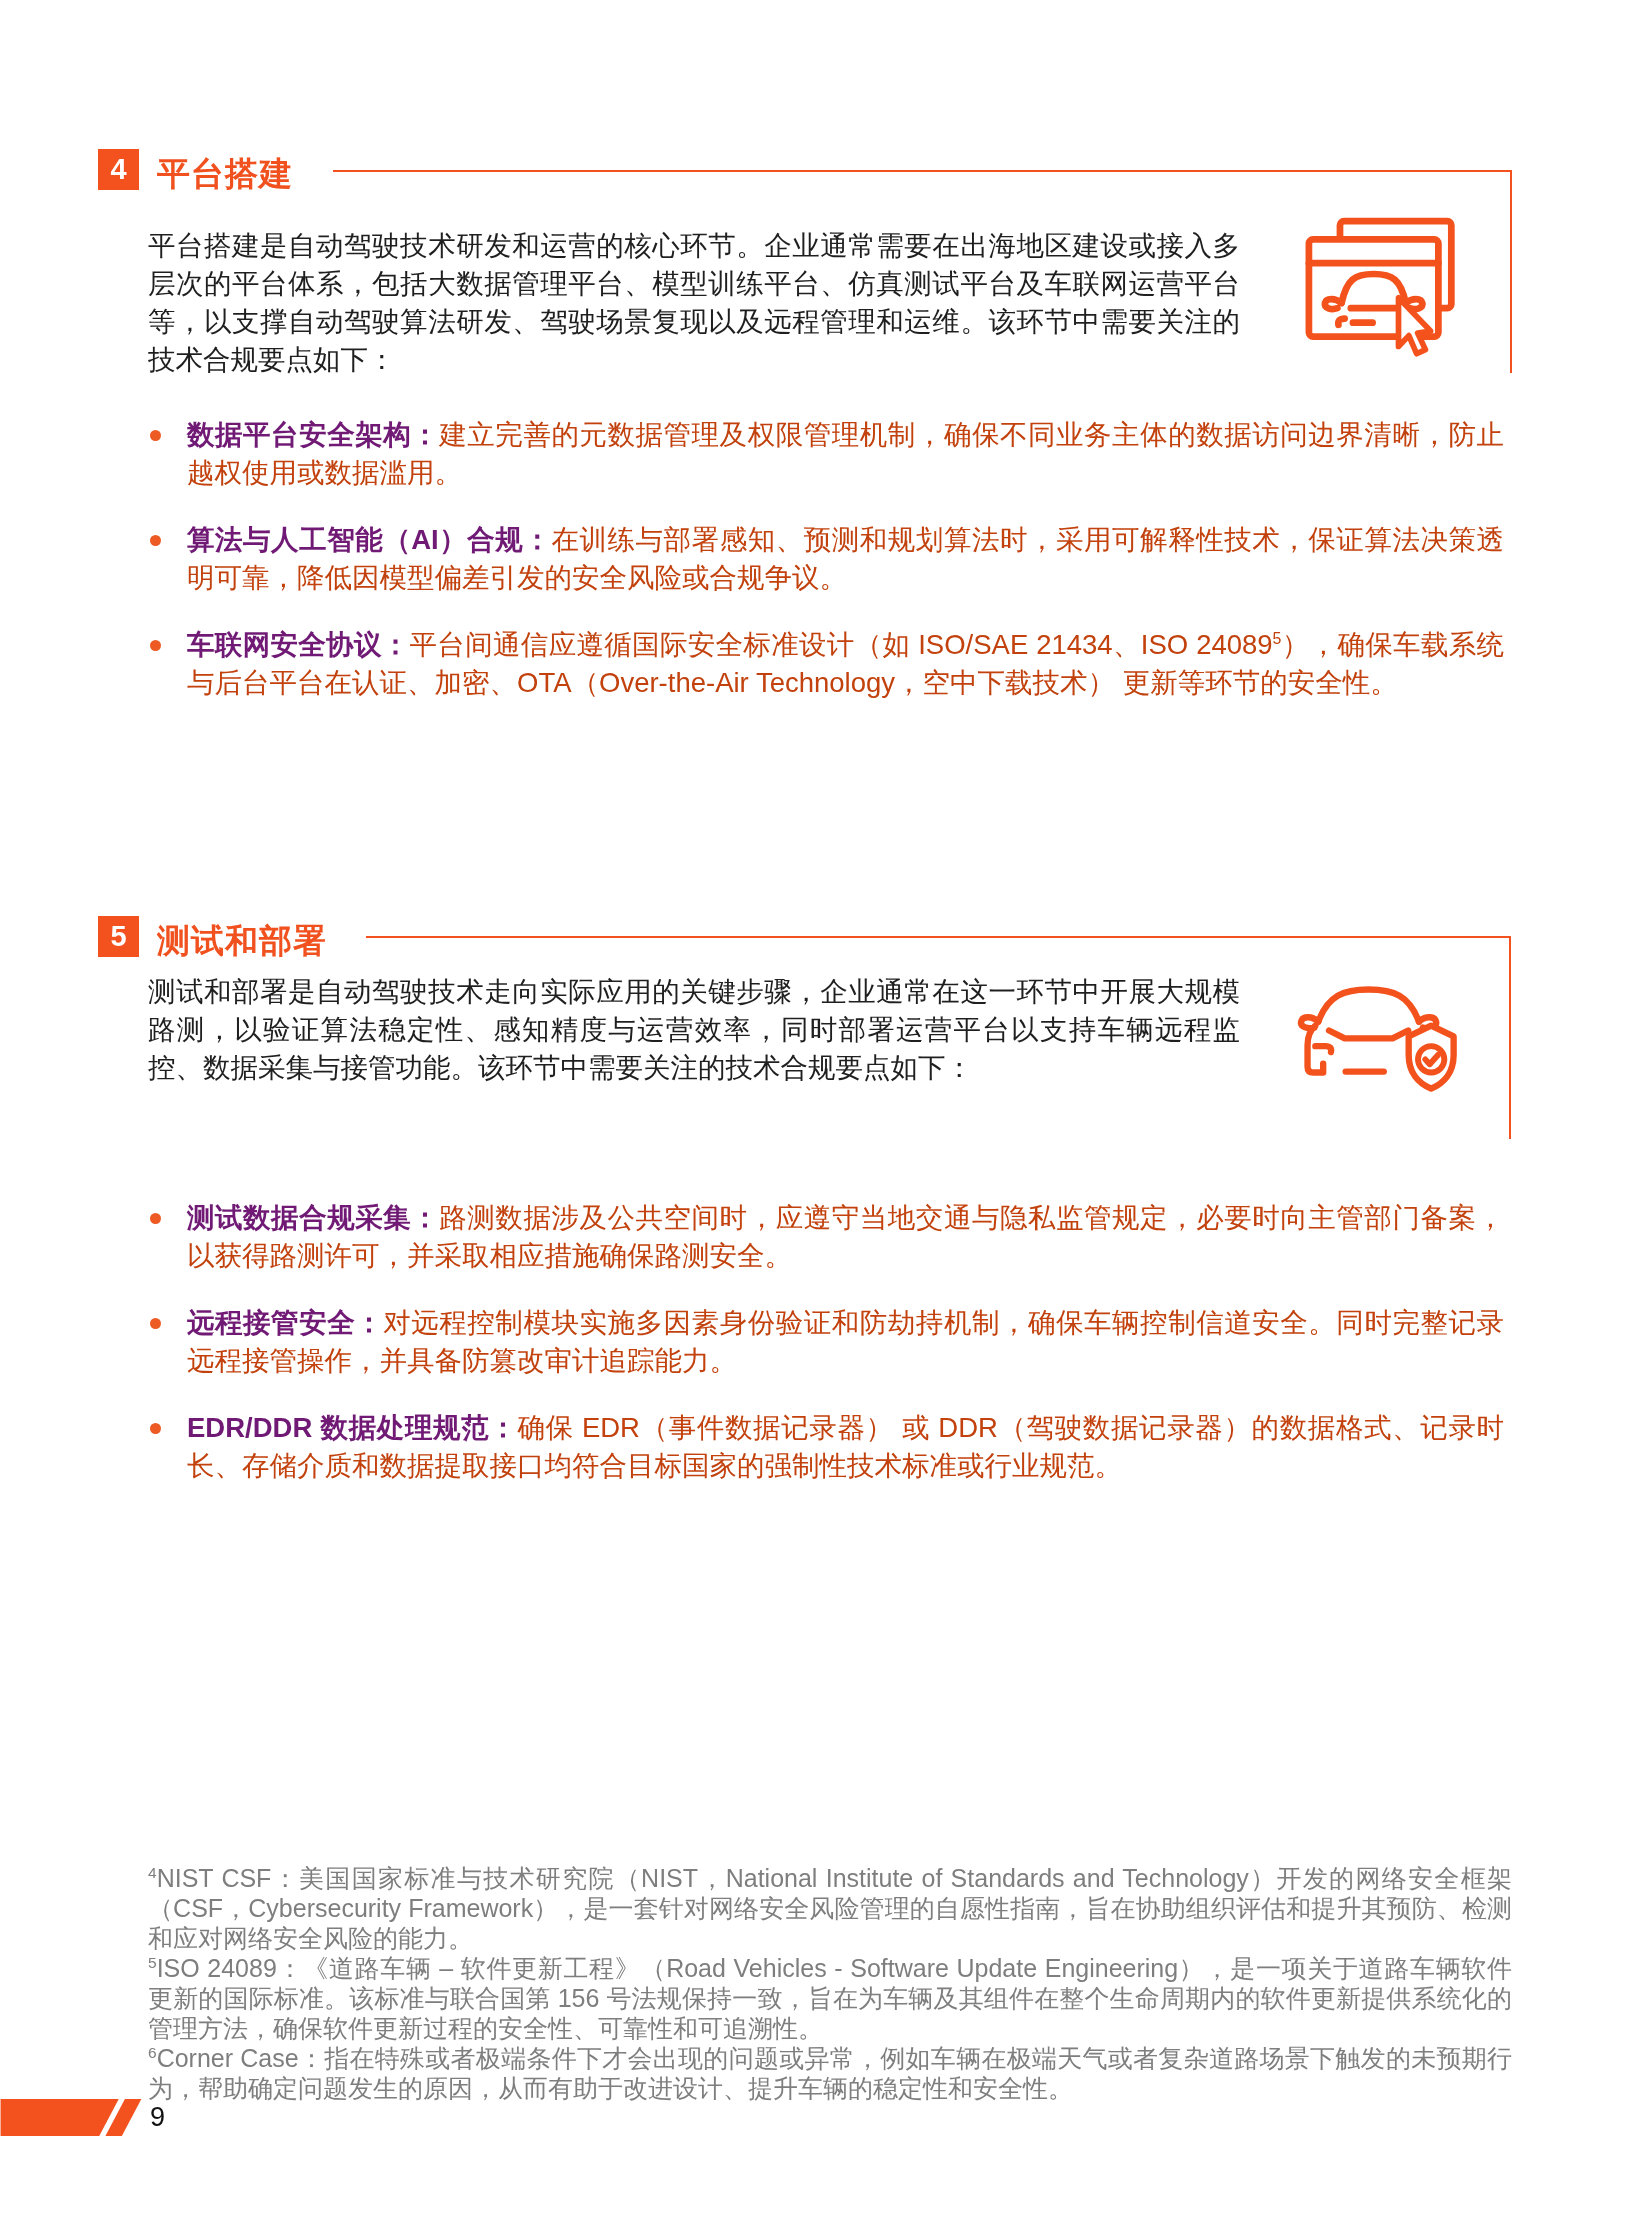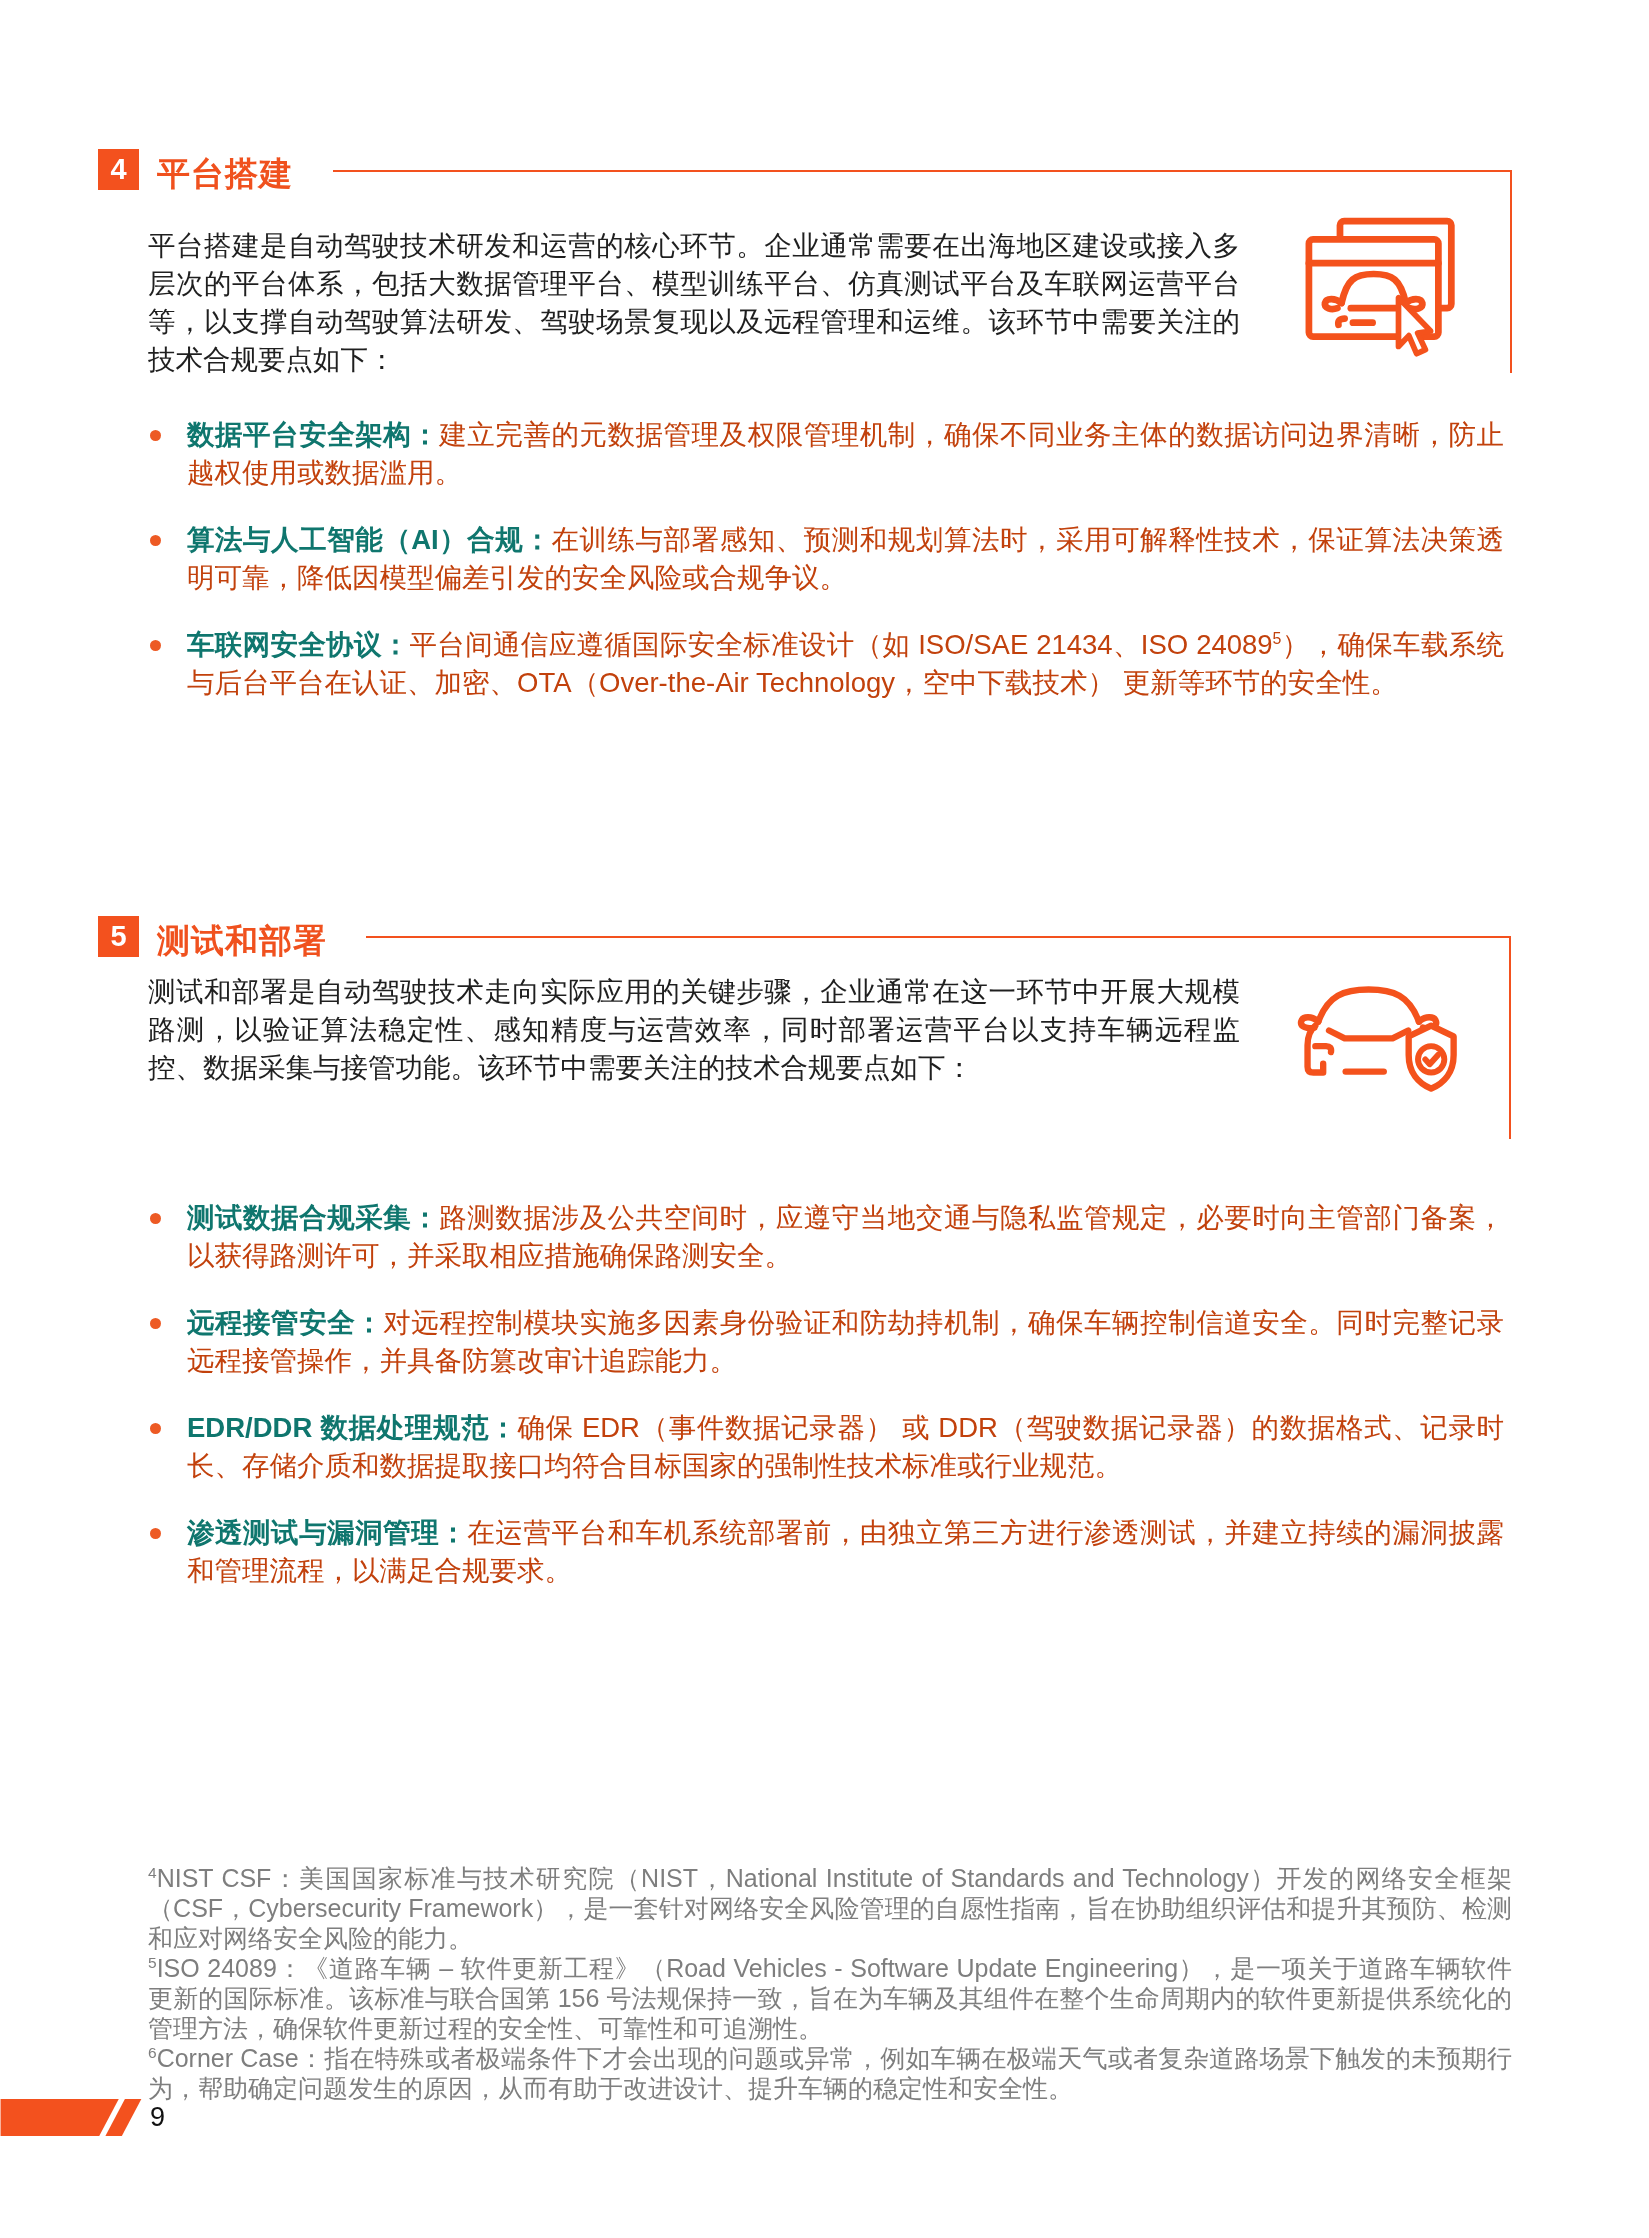--- a/index.html
+++ b/index.html
@@ -32,21 +32,21 @@
   
   .bullets{list-style:none;margin:0;padding:0;}
   .bullets li{
     position:relative;padding-left:39px;margin:0 0 29px 0;
     font-size:27.5px;line-height:38px;text-align:justify;text-justify:inter-ideograph;
   }
   .bullets li .dot{
     position:absolute;left:2.1px;top:13.5px;width:11.4px;height:11.4px;border-radius:50%;
     background:#ED5A24;
   }
-  .term{color:#0f766e;font-weight:700;}
+  .term{color:#701a75;font-weight:700;}
   .bbody{color:#c2410c;font-weight:400;}
   sup.ref{font-size:0.58em;vertical-align:super;line-height:0;}
 
   
   .footnotes{font-size:25px;line-height:30px;color:#7E7E7E;text-align:justify;}
   .footnotes p{margin:0;}
   .footnotes sup.ref{font-size:0.62em;}
 
   
   .page-number{font-size:27px;color:#111111;}
@@ -123,24 +123,20 @@
     <span class="term">测试数据合规采集：</span><span class="bbody">路测数据涉及公共空间时，应遵守当地交通与隐私监管规定，必要时向主管部门备案，以获得路测许可，并采取相应措施确保路测安全。</span>
   </li>
   <li>
     <span class="dot"></span>
     <span class="term">远程接管安全：</span><span class="bbody">对远程控制模块实施多因素身份验证和防劫持机制，确保车辆控制信道安全。同时完整记录远程接管操作，并具备防篡改审计追踪能力。</span>
   </li>
   <li>
     <span class="dot"></span>
     <span class="term">EDR/DDR 数据处理规范：</span><span class="bbody">确保 EDR（事件数据记录器） 或 DDR（驾驶数据记录器）的数据格式、记录时长、存储介质和数据提取接口均符合目标国家的强制性技术标准或行业规范。</span>
   </li>
-  <li>
-    <span class="dot"></span>
-    <span class="term">渗透测试与漏洞管理：</span><span class="bbody">在运营平台和车机系统部署前，由独立第三方进行渗透测试，并建立持续的漏洞披露和管理流程，以满足合规要求。</span>
-  </li>
 </ul>
 
 <div class="abs footnotes" style="left:148px;top:1863px;width:1364px;">
   <p><sup class="ref">4</sup><span>NIST CSF：美国国家标准与技术研究院（NIST，National Institute of Standards and Technology）开发的网络安全框架（CSF，Cybersecurity Framework），是一套针对网络安全风险管理的自愿性指南，旨在协助组织评估和提升其预防、检测和应对网络安全风险的能力。</span></p>
   <p><sup class="ref">5</sup><span>ISO 24089：《道路车辆 – 软件更新工程》（Road Vehicles - Software Update Engineering），是一项关于道路车辆软件更新的国际标准。该标准与联合国第 156 号法规保持一致，旨在为车辆及其组件在整个生命周期内的软件更新提供系统化的管理方法，确保软件更新过程的安全性、可靠性和可追溯性。</span></p>
   <p><sup class="ref">6</sup><span>Corner Case：指在特殊或者极端条件下才会出现的问题或异常，例如车辆在极端天气或者复杂道路场景下触发的未预期行为，帮助确定问题发生的原因，从而有助于改进设计、提升车辆的稳定性和安全性。</span></p>
 </div>
 
 <svg class="abs" style="left:0;top:2099px;" width="145" height="37" viewBox="0 0 280 72">
   <polygon points="0,0 230,0 192,72 0,72" fill="#F3511E"></polygon>

